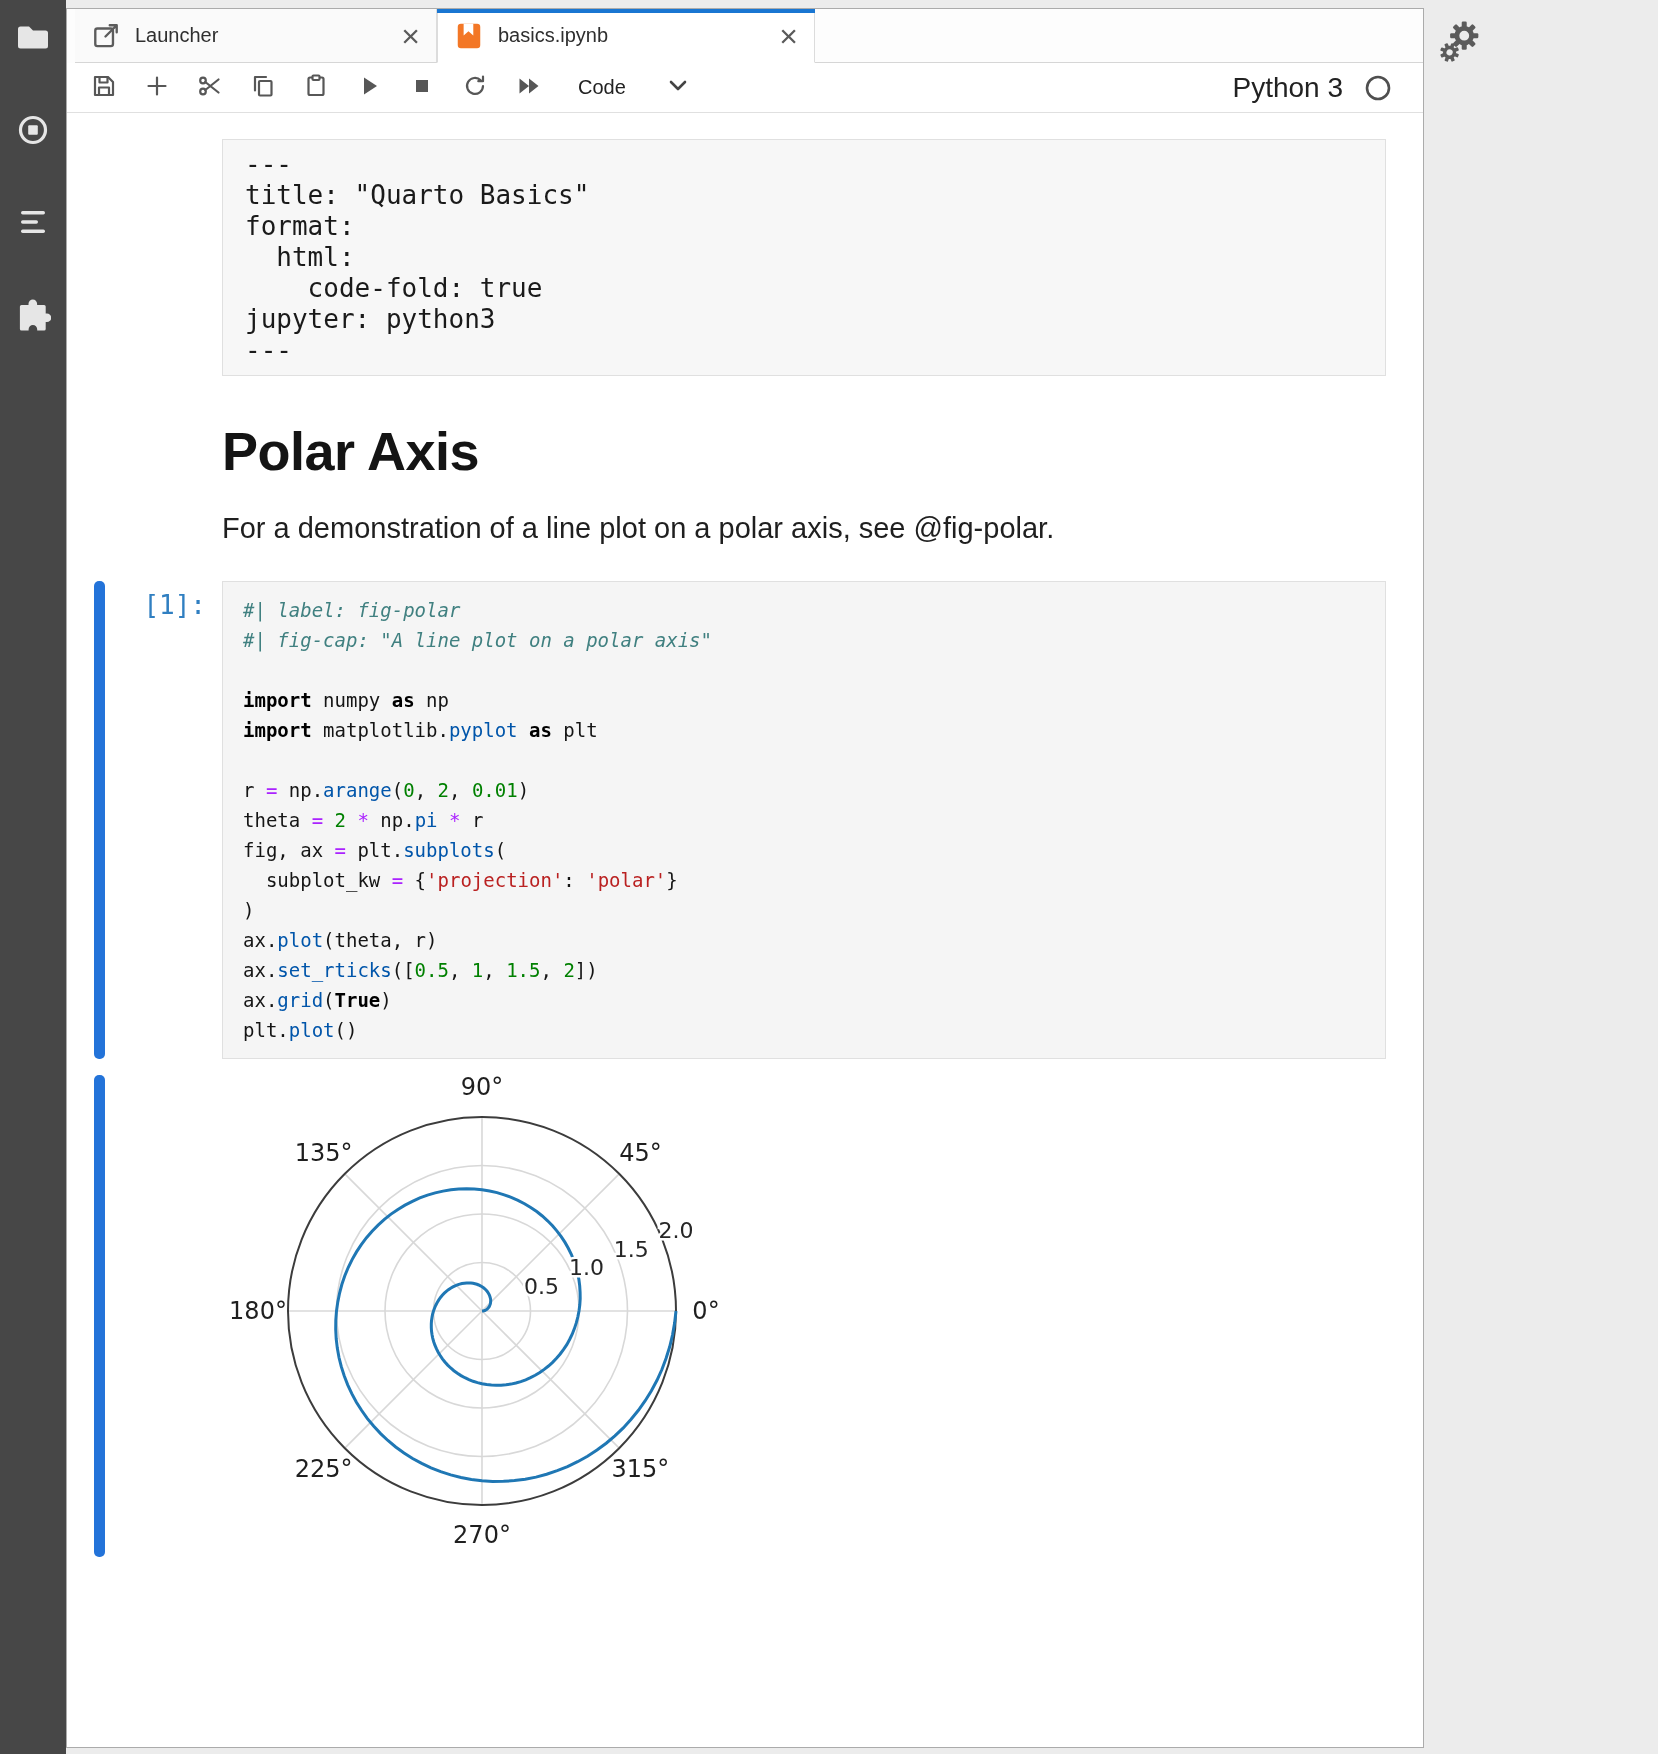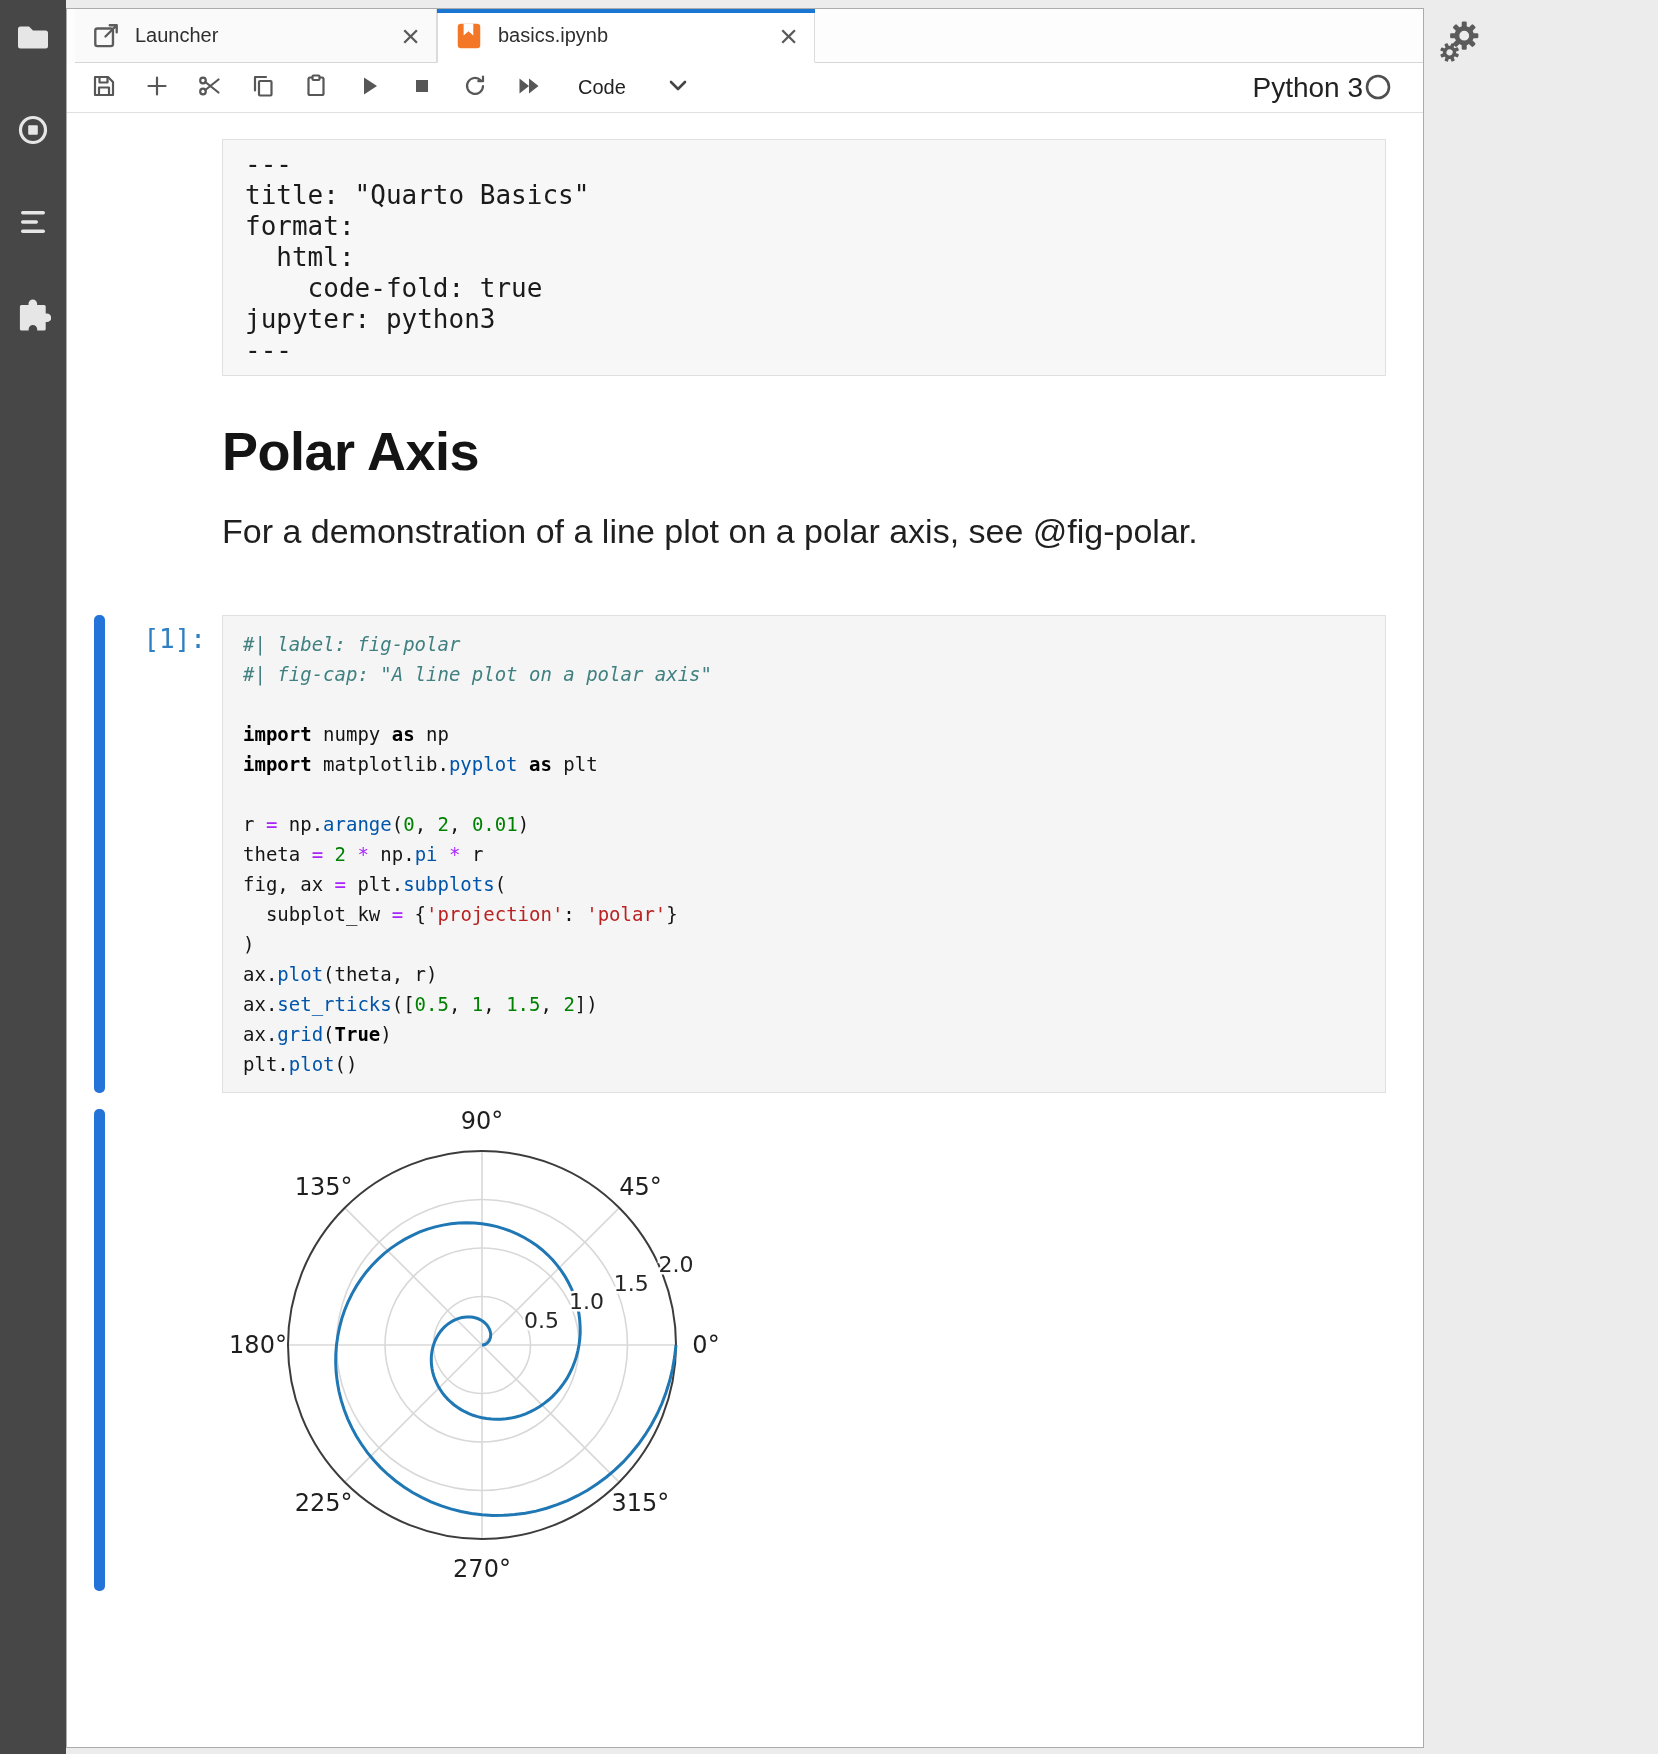--- a/index.html
+++ b/index.html
@@ -50,21 +50,21 @@
   .nb-toolbar {
     height:50px; display:flex; align-items:center; padding:0 16px; gap:11px;
     background:#fff; border-bottom:1px solid #e0e0e0; flex-shrink:0;
   }
   .tb-btn { width:42px; height:42px; display:flex; align-items:center; justify-content:center; border-radius:4px; cursor:pointer; }
   .tb-btn svg { width:28px; height:28px; stroke:#575757; stroke-width:2.2; fill:none; stroke-linecap:round; stroke-linejoin:round; }
   .celltype-select { display:flex; align-items:center; gap:40px; padding:4px 10px 4px 18px; cursor:pointer; }
   .celltype-label { font-size:20px; color:#222; }
   .celltype-select svg { width:24px; height:24px; stroke:#444; stroke-width:2.6; fill:none; stroke-linecap:round; stroke-linejoin:round; }
   .tb-spacer { flex:1; }
-  .kernel-area { display:flex; align-items:flex-start; padding-right:14px; cursor:pointer; }
+  .kernel-area { display:flex; align-items:center; gap:20px; padding-right:14px; cursor:pointer; }
   .kernel-name { font-size:28px; color:#222; }
   .kernel-status svg { width:30px; height:30px; display:block; }
 
   
   .notebook { flex:1; background:#fff; padding-top:26px; overflow:hidden; }
   .cell-row { display:flex; align-items:stretch; }
   .collapser { width:11px; margin-left:27px; border-radius:5px; background:transparent; flex-shrink:0; cursor:pointer; }
   .collapser.on { background:var(--collapser); }
   .prompt-col {
     width:117px; flex-shrink:0; text-align:right; padding-right:16px; padding-top:9px;
@@ -72,21 +72,21 @@
   }
   .cell-content { width:1164px; flex-shrink:0; }
 
   .raw-box {
     background:#f7f7f7; border:1px solid #e0e0e0; padding:9px 22px;
     font-family:"DejaVu Sans Mono", monospace; font-size:26px; line-height:31px;
     color:#1a1a1a; white-space:pre; cursor:text;
   }
 
   .md-heading { font-size:54px; font-weight:700; color:#141414; margin-top:44px; letter-spacing:-0.5px; }
-  .md-paragraph { font-size:34px; color:#1f1f1f; margin-top:30px; margin-bottom:42px; }
+  .md-paragraph { font-size:29px; color:#1f1f1f; margin-top:30px; margin-bottom:14px; }
 
   .code-row { margin-top:22px; }
   .code-box {
     background:#f5f5f5; border:1px solid #e0e0e0; padding:13px 20px;
     font-family:"DejaVu Sans Mono", monospace; font-size:19px; line-height:30px; color:#111;
     cursor:text;
   }
   .code-line { white-space:pre; min-height:30px; }
   .tok-kw  { color:#000000; font-weight:bold; }
   .tok-op  { color:#AA22FF; }

